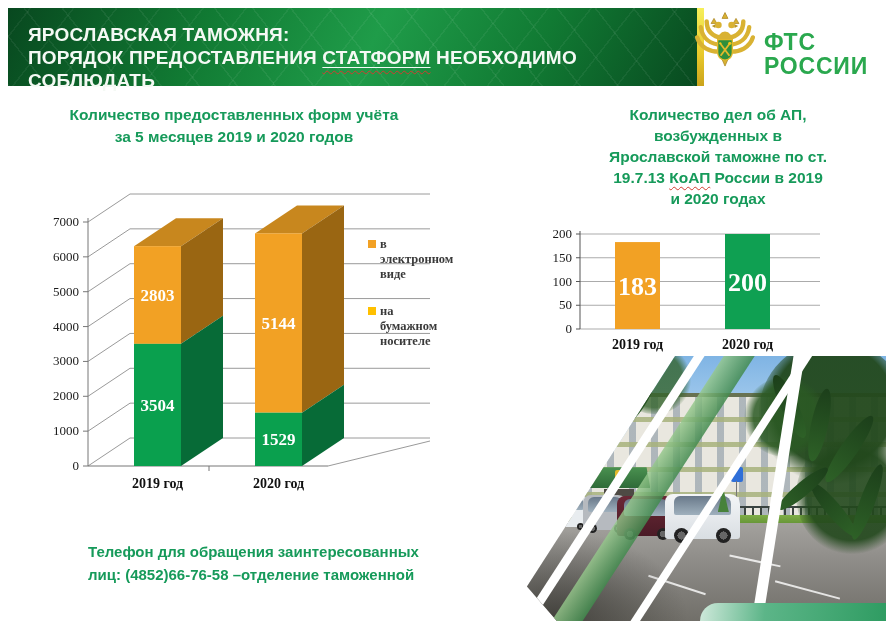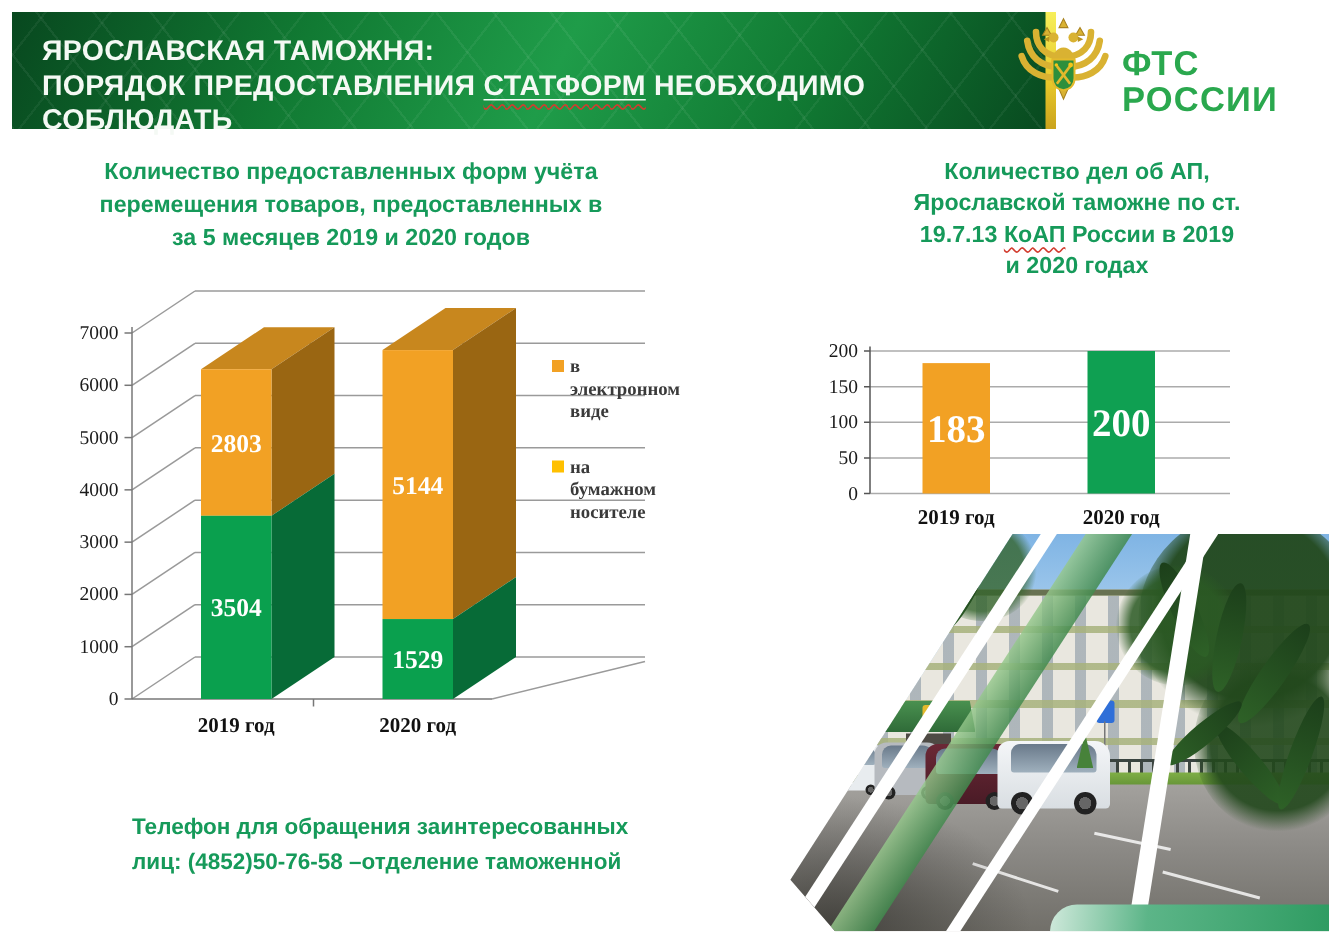--- a/index.html
+++ b/index.html
@@ -13,21 +13,21 @@
     background:repeating-linear-gradient(52deg,rgba(255,255,255,.06) 0 1.5px,rgba(255,255,255,0) 1.5px 30px),
                repeating-linear-gradient(-52deg,rgba(255,255,255,.05) 0 1.5px,rgba(255,255,255,0) 1.5px 34px);}
   .banner .stripe{position:absolute;right:0;top:0;bottom:0;width:7px;
     background:linear-gradient(180deg,#f6ef5a,#e8c82a 60%,#caa31c);}
   .banner-text{position:relative;padding:15px 0 0 20px;color:#f4f9f4;font-weight:700;
     font-size:19px;line-height:23px;letter-spacing:.2px;}
   .u-white{text-decoration:underline solid rgba(255,255,255,.95);text-underline-offset:3px;}
   .wavy-red{text-decoration:underline wavy #d23b2e;text-decoration-thickness:1px;text-underline-offset:6px;}
   .wavy-red-only{text-decoration:underline wavy #d23b2e;text-decoration-thickness:1px;text-underline-offset:3px;}
 
-  .logo{position:absolute;left:676px;top:8px;width:170px;height:80px;}
+  .logo{position:absolute;left:692px;top:8px;width:170px;height:80px;}
   .logo svg{position:absolute;left:0;top:0;}
   .org-name{position:absolute;left:72px;top:22px;color:#2aa84e;font-weight:700;
     font-size:23px;line-height:24px;letter-spacing:.8px;}
 
   
   .chart-title{position:absolute;text-align:center;color:#169a5a;font-weight:700;
     font-size:15.5px;line-height:22px;}
   #left-title{left:36px;top:104px;width:396px;}
   #right-title{left:556px;top:104px;width:324px;line-height:21px;}
   .phone{position:absolute;left:88px;top:540px;width:400px;color:#169a5a;
@@ -125,21 +125,20 @@
         <circle cx="38.5" cy="45" r="1.6" fill="#f5c518"></circle>
     </svg>
     <div class="org-name">
       <div>ФТС</div>
       <div>РОССИИ</div>
     </div>
   </div>
 
   <div id="left-title" class="chart-title">
       <div>Количество предоставленных  форм учёта</div>
-      <div>перемещения товаров, предоставленных  в</div>
       <div>за 5 месяцев 2019 и 2020 годов</div>
     </div>
   <svg id="svg-left" width="440" height="312" viewBox="0 0 440 312">
       <line x1="55" y1="274" x2="60" y2="274" stroke="#777"></line>
       <line x1="60" y1="274" x2="102" y2="246" stroke="#9a9a9a"></line>
       <line x1="102" y1="246" x2="402" y2="246" stroke="#9a9a9a"></line>
       <text x="51" y="278" text-anchor="end" font-size="13" font-weight="normal" fill="#1a1a1a" font-family="&quot;Liberation Serif&quot;, serif">0</text>
       <line x1="55" y1="239.14285714285714" x2="60" y2="239.14285714285714" stroke="#777"></line>
       <line x1="60" y1="239.14285714285714" x2="102" y2="211.14285714285714" stroke="#9a9a9a"></line>
       <line x1="102" y1="211.14285714285714" x2="402" y2="211.14285714285714" stroke="#9a9a9a"></line>
@@ -194,20 +193,21 @@
       <span class="legend-marker" id="mk0" style="background: rgb(242, 161, 36);"></span><span class="legend-lines"><div>в</div><div>электронном</div><div>виде</div></span>
     </div>
     <div class="legend-entry">
       <span class="legend-marker" id="mk1" style="background: rgb(255, 192, 0);"></span><span class="legend-lines"><div>на</div><div>бумажном</div><div>носителе</div></span>
     </div>
   </div>
 
   <div id="right-title" class="chart-title">
     <div>
         <div>Количество дел об АП,</div>
+        <div>возбужденных в</div>
         <div>Ярославской таможне по  ст.</div>
       </div>
     <div><span>19.7.13 </span><span class="wavy-red-only">КоАП</span><span> России в 2019</span></div>
     <div>и 2020 годах</div>
   </div>
   <svg id="svg-right" width="340" height="145" viewBox="0 0 340 145">
       <line x1="38" y1="113" x2="278" y2="113" stroke="#ababab"></line>
       <line x1="34" y1="113" x2="38" y2="113" stroke="#555"></line>
       <text x="30" y="117" text-anchor="end" font-size="13" font-weight="normal" fill="#1a1a1a" font-family="&quot;Liberation Serif&quot;, serif">0</text>
       <line x1="38" y1="89.25" x2="278" y2="89.25" stroke="#ababab"></line>
@@ -226,21 +226,21 @@
       <rect x="73" y="26.075000000000003" width="45" height="86.925" fill="#F2A124"></rect>
       <text x="95.5" y="78.5375" text-anchor="middle" font-size="26" font-weight="bold" fill="#fff" font-family="&quot;Liberation Serif&quot;, serif">183</text>
       <text x="95.5" y="133" text-anchor="middle" font-size="14" font-weight="bold" fill="#111" font-family="&quot;Liberation Serif&quot;, serif">2019 год</text>
       <rect x="183" y="18" width="45" height="95" fill="#0FA052"></rect>
       <text x="205.5" y="74.5" text-anchor="middle" font-size="26" font-weight="bold" fill="#fff" font-family="&quot;Liberation Serif&quot;, serif">200</text>
       <text x="205.5" y="133" text-anchor="middle" font-size="14" font-weight="bold" fill="#111" font-family="&quot;Liberation Serif&quot;, serif">2020 год</text>
     </svg>
 
   <div class="phone">
       <div>Телефон для обращения заинтересованных</div>
-      <div>лиц: (4852)50-76-58  –отделение таможенной</div>
+      <div>лиц: (4852)66-76-58  –отделение таможенной</div>
     </div>
 
   <div class="photo">
     <div class="scene" style="position:absolute;inset:0;">
       <div class="sky"></div>
       <div class="building"></div>
       <div class="flagpole"></div>
       <div class="flag"></div>
       <div class="awning">
           <i class="emb"></i>

